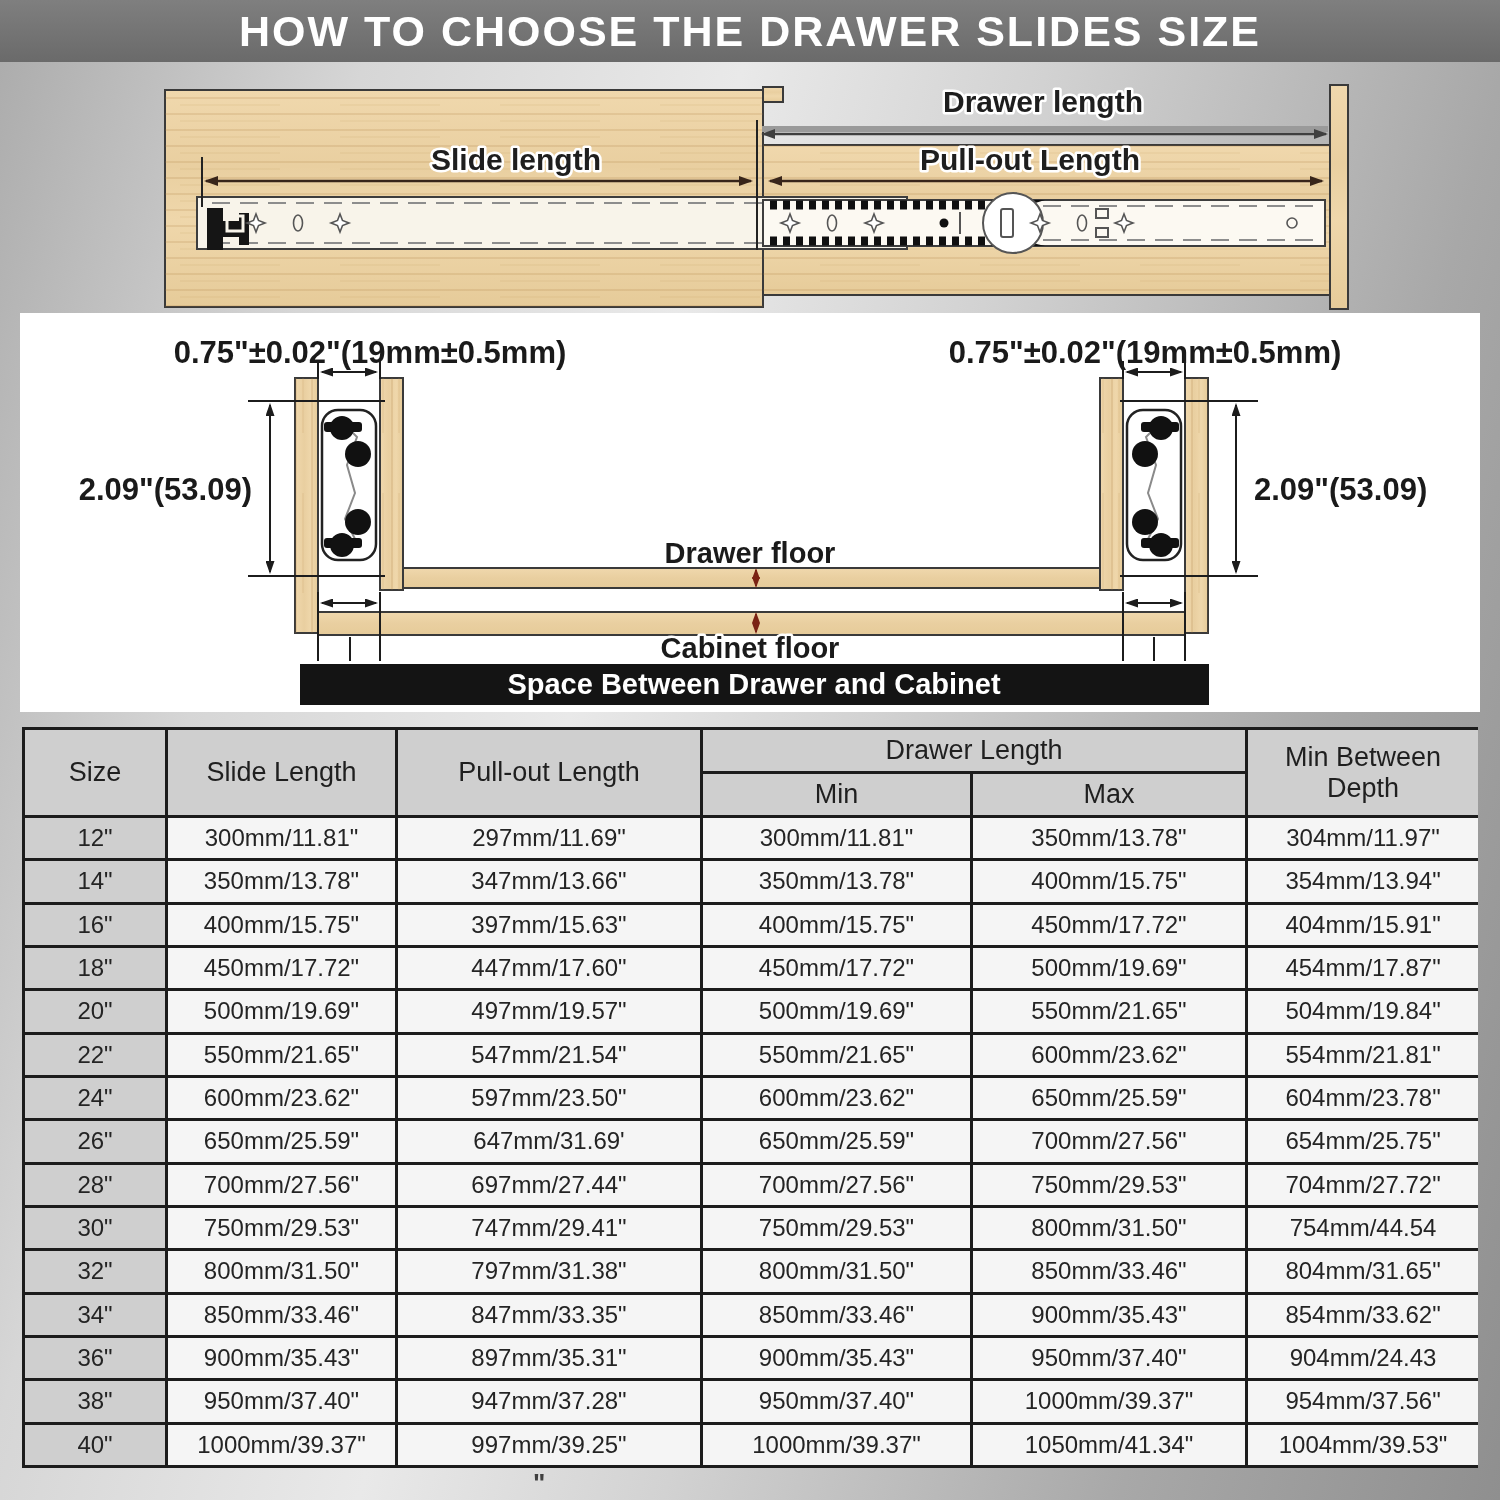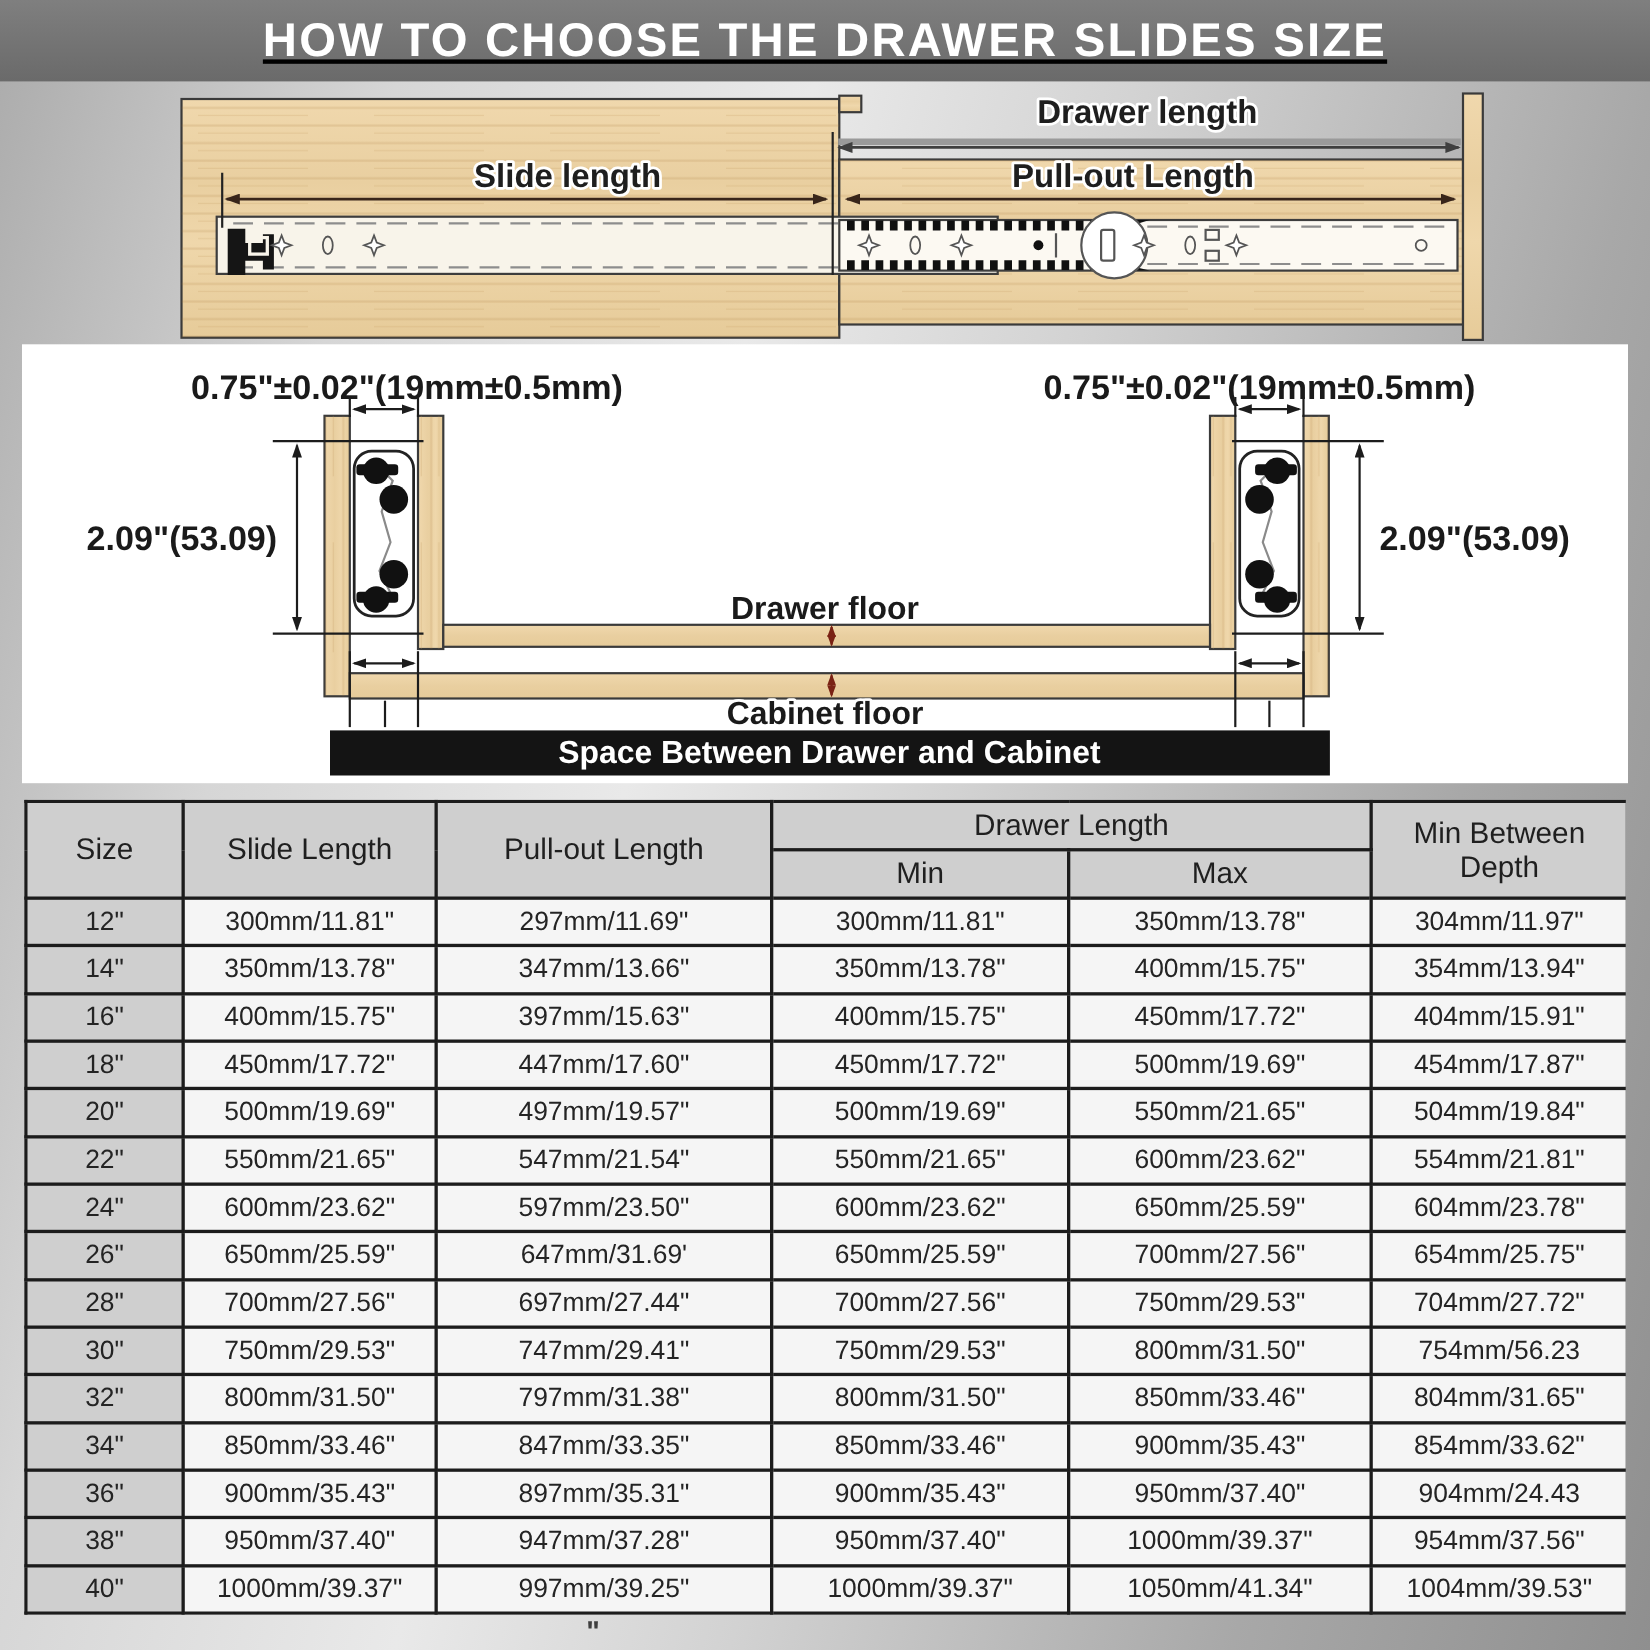--- a/index.html
+++ b/index.html
@@ -1,21 +1,21 @@
 <!DOCTYPE html>
 <html><head>
 <meta charset="utf-8">
 <style>
   html,body{margin:0;padding:0;}
   body{font-family:"Liberation Sans","DejaVu Sans",sans-serif;}
   .stage{position:relative;width:1500px;height:1500px;overflow:hidden;
     background:linear-gradient(105deg,#ababab 0%,#d6d6d6 20%,#e9e9e9 40%,#d2d2d2 56%,#a8a8a8 80%,#8f8f8f 100%);}
-  .title-bar{position:absolute;left:0;top:0;width:1500px;height:74px;
+  .title-bar{position:absolute;left:0;top:0;width:1500px;height:62px;
     background:linear-gradient(180deg,#7f7f7f,#6a6a6a);
-    display:flex;align-items:center;justify-content:center;text-decoration:underline;}
+    display:flex;align-items:center;justify-content:center;}
   .title-bar h1{margin:0;color:#ffffff;font-size:43px;font-weight:700;letter-spacing:2px;white-space:nowrap;}
   .diagram-top{position:absolute;left:0;top:62px;width:1500px;height:251px;}
   .panel{position:absolute;left:20px;top:313px;width:1460px;height:399px;background:#ffffff;}
   .table-wrap{position:absolute;left:22px;top:727px;width:1456px;height:741px;overflow:hidden;}
   table.spec{width:1456px;height:741px;border-collapse:collapse;table-layout:fixed;}
   table.spec th,table.spec td{border:3px solid #1c1c1c;text-align:center;vertical-align:middle;padding:0;}
   table.spec th{background:#cfcfcf;font-size:27px;font-weight:400;color:#1f1f1f;}
   table.spec td{background:#f5f5f5;font-size:24px;font-weight:400;color:#242424;}
   table.spec td.size-col{background:#cfcfcf;}
   table.spec tr.hdr{height:44px;}
@@ -340,21 +340,21 @@
             <td>700mm/27.56"</td>
             <td>750mm/29.53"</td>
             <td>704mm/27.72"</td>
           </tr>
           <tr>
             <td class="size-col">30"</td>
             <td>750mm/29.53"</td>
             <td>747mm/29.41"</td>
             <td>750mm/29.53"</td>
             <td>800mm/31.50"</td>
-            <td>754mm/56.23</td>
+            <td>754mm/44.54</td>
           </tr>
           <tr>
             <td class="size-col">32"</td>
             <td>800mm/31.50"</td>
             <td>797mm/31.38"</td>
             <td>800mm/31.50"</td>
             <td>850mm/33.46"</td>
             <td>804mm/31.65"</td>
           </tr>
           <tr>

